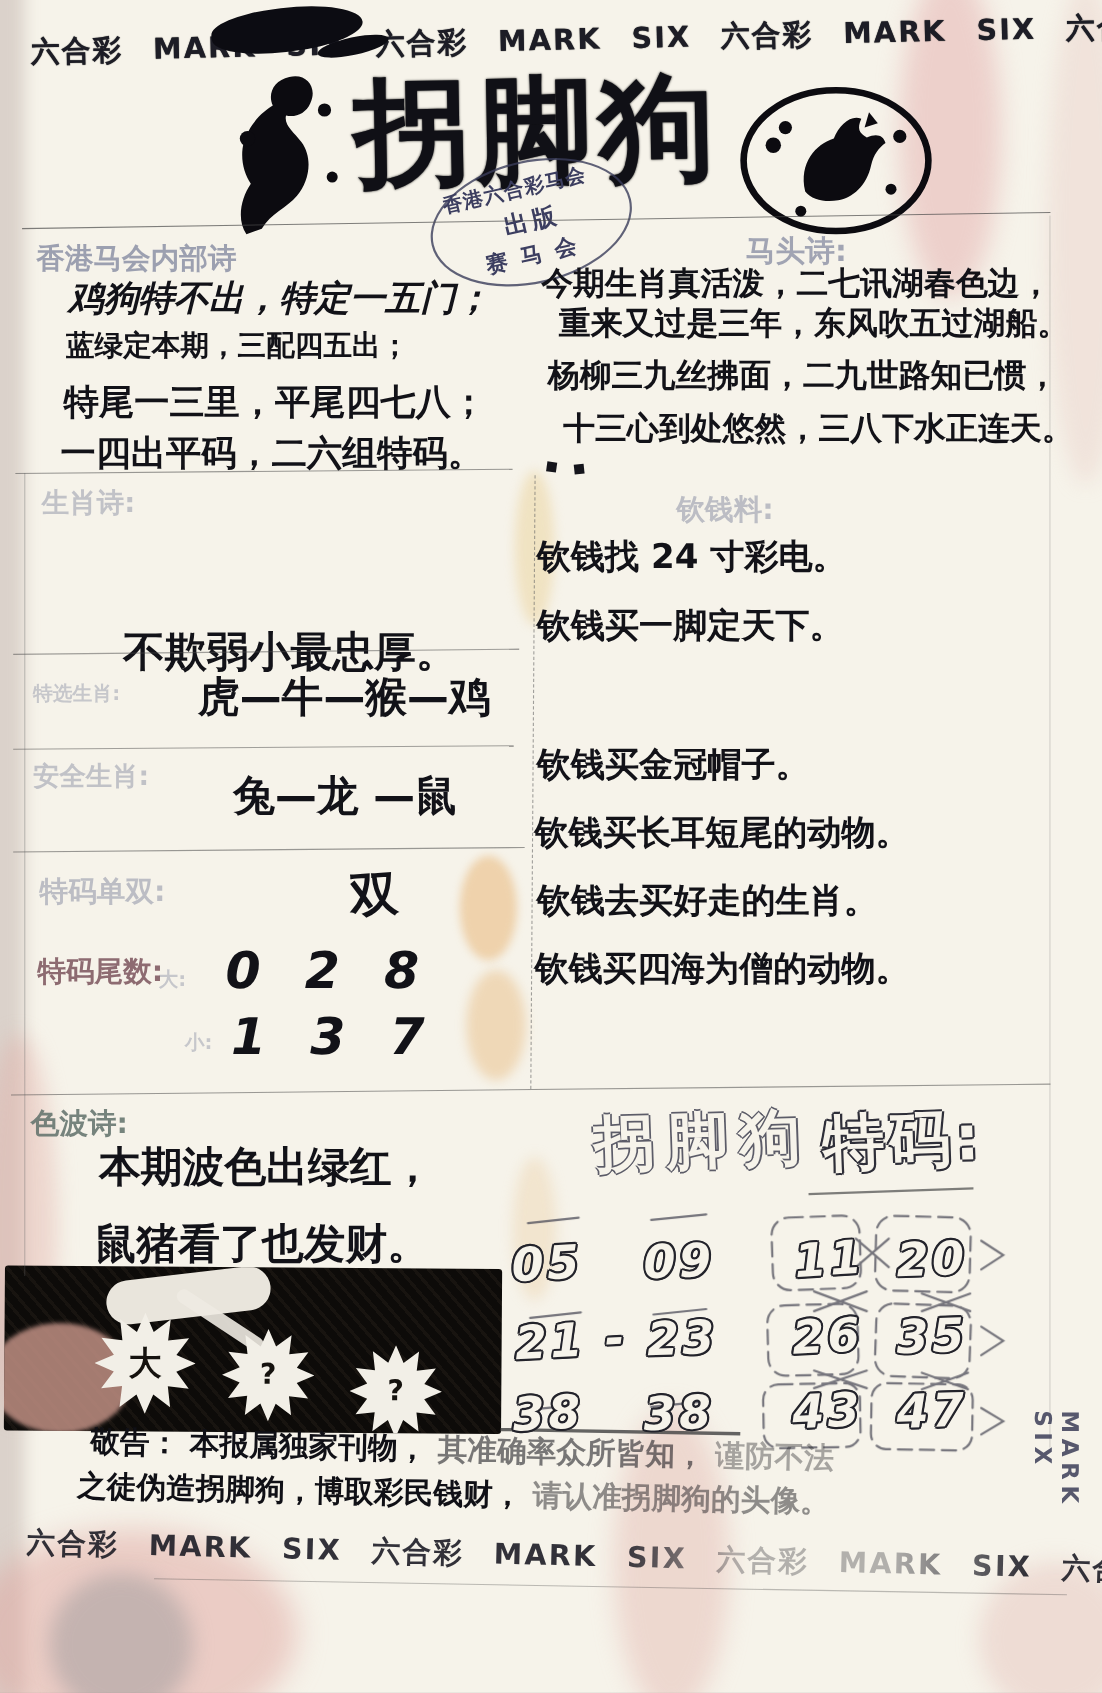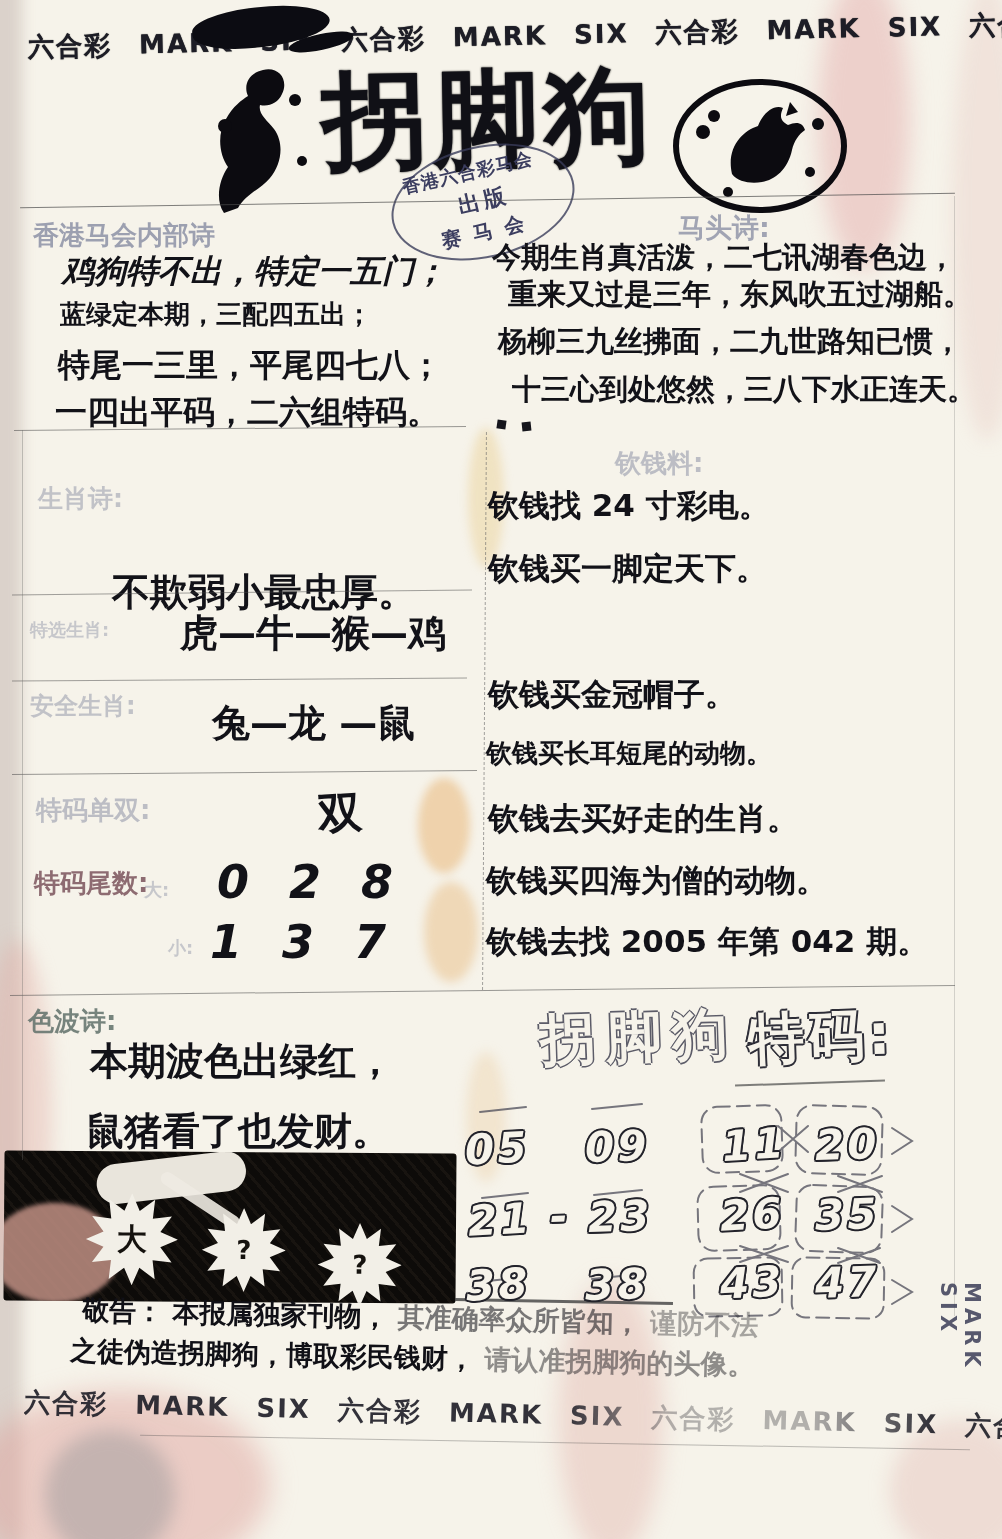--- a/index.html
+++ b/index.html
@@ -82,41 +82,41 @@
   <div class="hline" style="left:20px;top:200px;width:935px;transform:rotate(-0.9deg);opacity:.7;"></div>
 
   <div class="faint" style="left:33px;top:218px;font-size:26px;opacity:.85;">香港马会内部诗</div>
   <div class="poem" style="left:62px;top:250px;font-size:32px;font-style:italic;">鸡狗特不出，特定一五门；</div>
   <div class="poem" style="left:60px;top:297px;font-size:26px;">蓝绿定本期，三配四五出；</div>
   <div class="poem" style="left:58px;top:344px;font-size:32px;">特尾一三里，平尾四七八；</div>
   <div class="poem" style="left:55px;top:391px;font-size:32px;">一四出平码，二六组特码。</div>
 
   <div class="hline" style="left:14px;top:428px;width:452px;transform:rotate(-0.5deg);opacity:.55;"></div>
 
-  <div class="faint" style="left:38px;top:440px;font-size:25px;opacity:.5;margin-top:42px;">生肖诗:</div>
+  <div class="faint" style="left:38px;top:440px;font-size:25px;opacity:.5;">生肖诗:</div>
   <div class="poem" style="left:112px;top:538px;font-size:38px;margin-top:29px;">不欺弱小最忠厚。</div>
 
   <div class="hline" style="left:12px;top:592px;width:460px;transform:rotate(-0.6deg);opacity:.5;"></div>
 
   <div class="faint" style="left:30px;top:618px;font-size:18px;opacity:.45;text-align:center;">特选生肖:</div>
   <div class="poem" style="left:180px;top:608px;font-size:38px;">虎—牛—猴—鸡</div>
 
   <div class="hline" style="left:12px;top:679px;width:455px;transform:rotate(-0.4deg);opacity:.5;"></div>
 
   <div class="faint" style="left:30px;top:690px;font-size:24px;opacity:.5;">安全生肖:</div>
   <div class="poem" style="left:212px;top:698px;font-size:38px;">兔—龙 —鼠</div>
 
   <div class="hline" style="left:12px;top:772px;width:465px;transform:rotate(-0.5deg);opacity:.55;"></div>
 
   <div class="faint" style="left:36px;top:793px;font-size:26px;opacity:.55;">特码单双:</div>
   <div class="poem" style="left:318px;top:784px;font-size:44px;transform:rotate(-4deg);">双</div>
 
   <div class="faint" style="left:34px;top:866px;font-size:26px;color:rgba(130,92,100,.9);">特码尾数:</div>
   <div class="faint" style="left:144px;top:878px;font-size:18px;opacity:.45;">大:</div>
-  <div class="poem" style="left:205px;top:855px;font-size:46px;letter-spacing:12px;font-style:italic;margin-left:12px;">0 2 8</div>
+  <div class="poem" style="left:205px;top:855px;font-size:46px;letter-spacing:12px;font-style:italic;">0 2 8</div>
   <div class="faint" style="left:168px;top:936px;font-size:18px;opacity:.45;">小:</div>
   <div class="poem" style="left:210px;top:915px;font-size:46px;letter-spacing:12px;font-style:italic;">1 3 7</div>
 
   <div class="hline" style="left:10px;top:990px;width:945px;transform:rotate(-0.6deg);opacity:.55;"></div>
 
   <div class="faint" style="left:28px;top:1004px;font-size:26px;color:rgba(95,112,106,.85);">色波诗:</div>
   <div class="poem" style="left:90px;top:1036px;font-size:38px;">本期波色出绿红，</div>
   <div class="poem" style="left:86px;top:1106px;font-size:38px;">鼠猪看了也发财。</div>
 
   <div style="left:4px;top:1152px;width:452px;height:150px;overflow:hidden;
@@ -141,24 +141,23 @@
   <div class="poem" style="left:508px;top:275px;font-size:29px;">重来又过是三年，东风吹五过湖船。</div>
   <div class="poem" style="left:498px;top:322px;font-size:29px;">杨柳三九丝拂面，二九世路知已惯，</div>
   <div class="poem" style="left:512px;top:370px;font-size:29px;">十三心到处悠然，三八下水正连天。</div>
   <div class="sq" style="left:497px;top:420px;transform:rotate(8deg);"></div>
   <div class="sq" style="left:522px;top:422px;transform:rotate(-6deg);"></div>
 
   <div class="faint" style="left:615px;top:446px;font-size:26px;opacity:.55;">钦钱料:</div>
   <div class="poem" style="left:488px;top:485px;font-size:31px;">钦钱找 24 寸彩电。</div>
   <div class="poem" style="left:488px;top:548px;font-size:31px;">钦钱买一脚定天下。</div>
   <div class="poem" style="left:488px;top:674px;font-size:31px;">钦钱买金冠帽子。</div>
-  <div class="poem" style="left:486px;top:736px;font-size:26px;font-family:Liberation Mono, monospace;">钦钱买长耳短尾的动物。</div>
+  <div class="poem" style="left:486px;top:736px;font-size:31px;font-family:Liberation Mono, monospace;">钦钱买长耳短尾的动物。</div>
   <div class="poem" style="left:488px;top:798px;font-size:31px;">钦钱去买好走的生肖。</div>
   <div class="poem" style="left:486px;top:860px;font-size:31px;">钦钱买四海为僧的动物。</div>
-  <div class="poem" style="left:486px;top:921px;font-size:31px;">钦钱去找 2005 年第 042 期。</div>
 
   <div style="left:540px;top:1000px;display:flex;gap:10px;">
     <span class="outline-light" style="position:static;font-size:56px;letter-spacing:10px;transform:rotate(-2deg);">拐脚狗</span>
     <span class="outline-dark" style="position:static;font-size:56px;letter-spacing:4px;transform:rotate(-2deg);">特码:</span>
   </div>
   <div class="hline" style="left:735px;top:1082px;width:150px;border-top-width:2.5px;transform:rotate(-2deg);opacity:.7;"></div>
 
   <svg style="left:440px;top:1098px;" width="530" height="225" viewBox="0 0 530 225">
     <g stroke="#4b4b58" stroke-width="2" fill="none" opacity=".75" stroke-linecap="round">
       <path d="M40 14 l46 -5 M152 11 l50 -5 M42 100 l46 -5 M154 97 l48 -5 M38 184 l48 -5 M152 181 l48 -5"></path>

